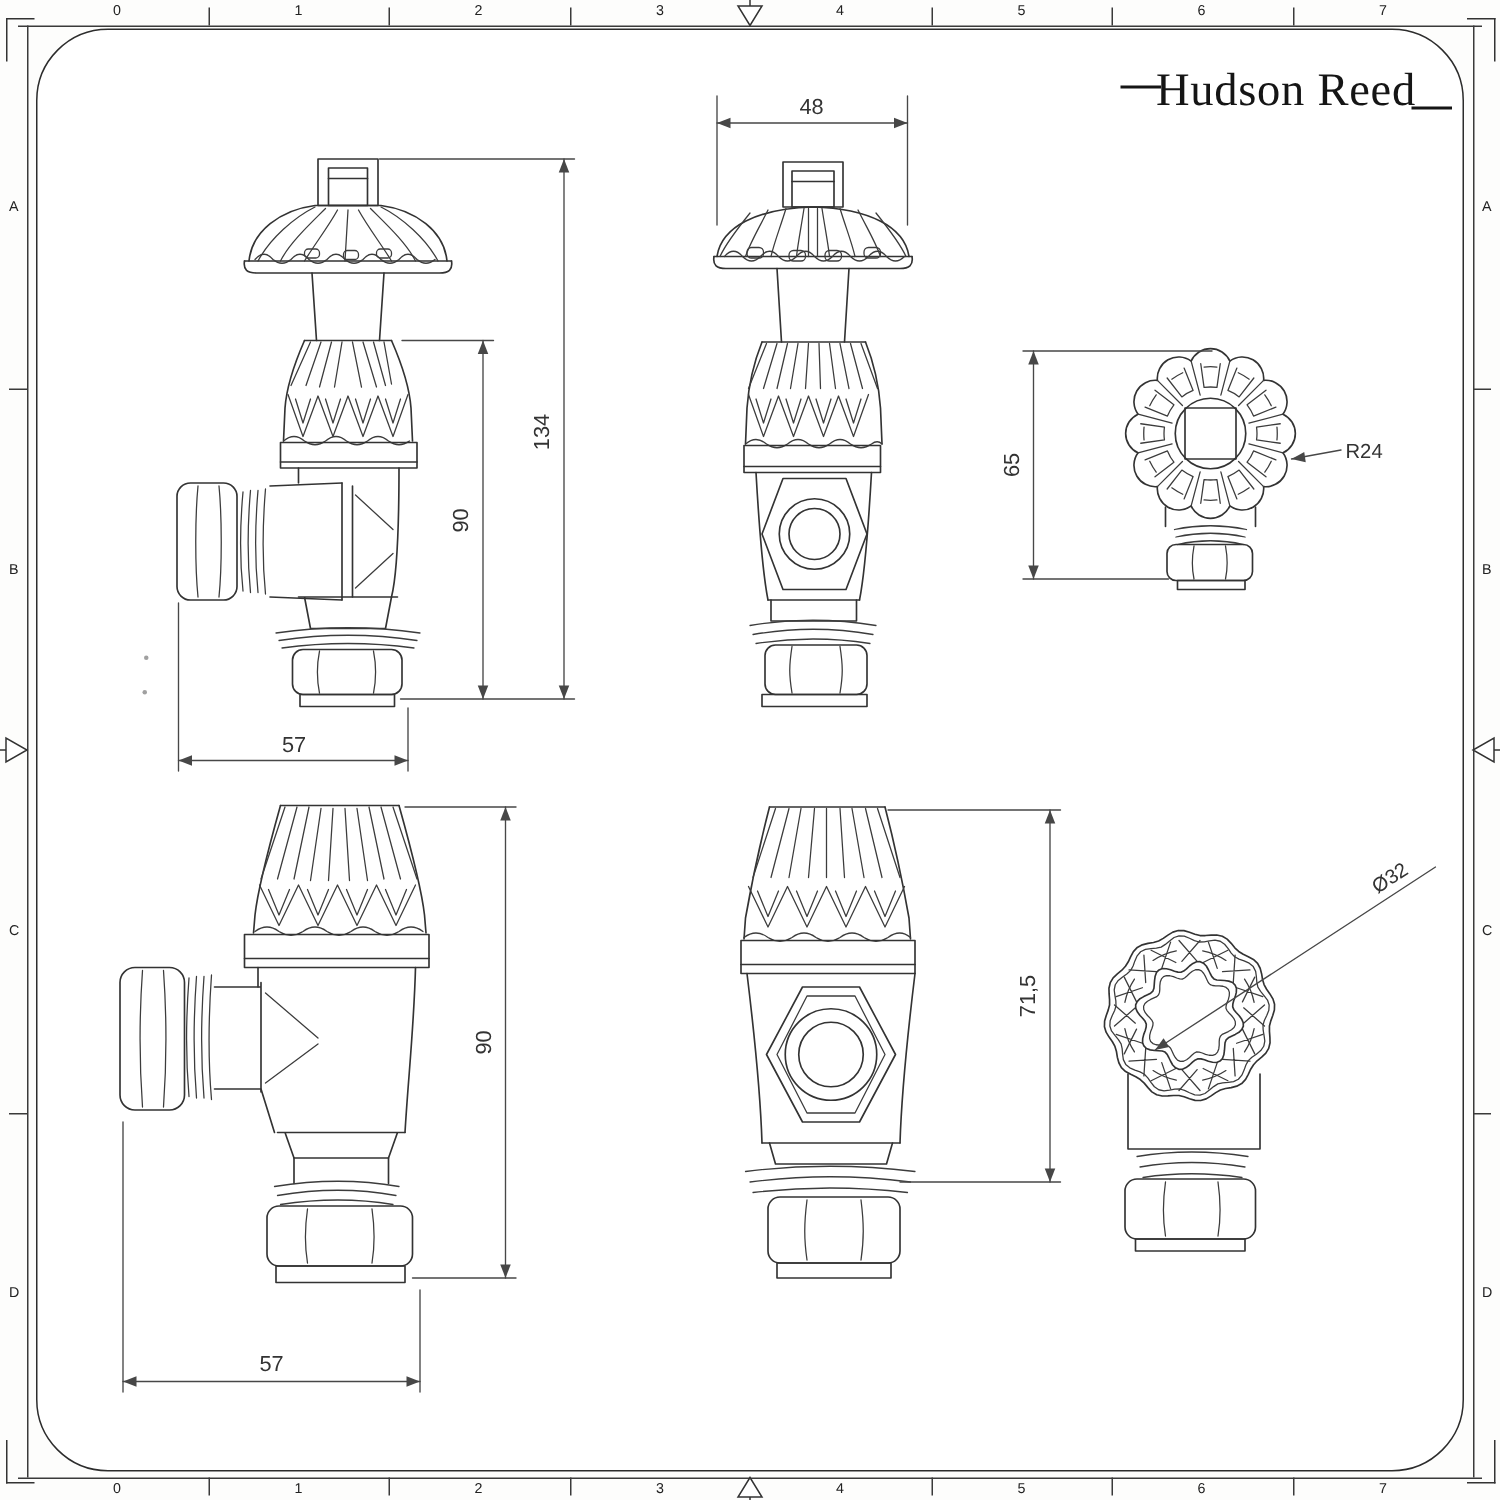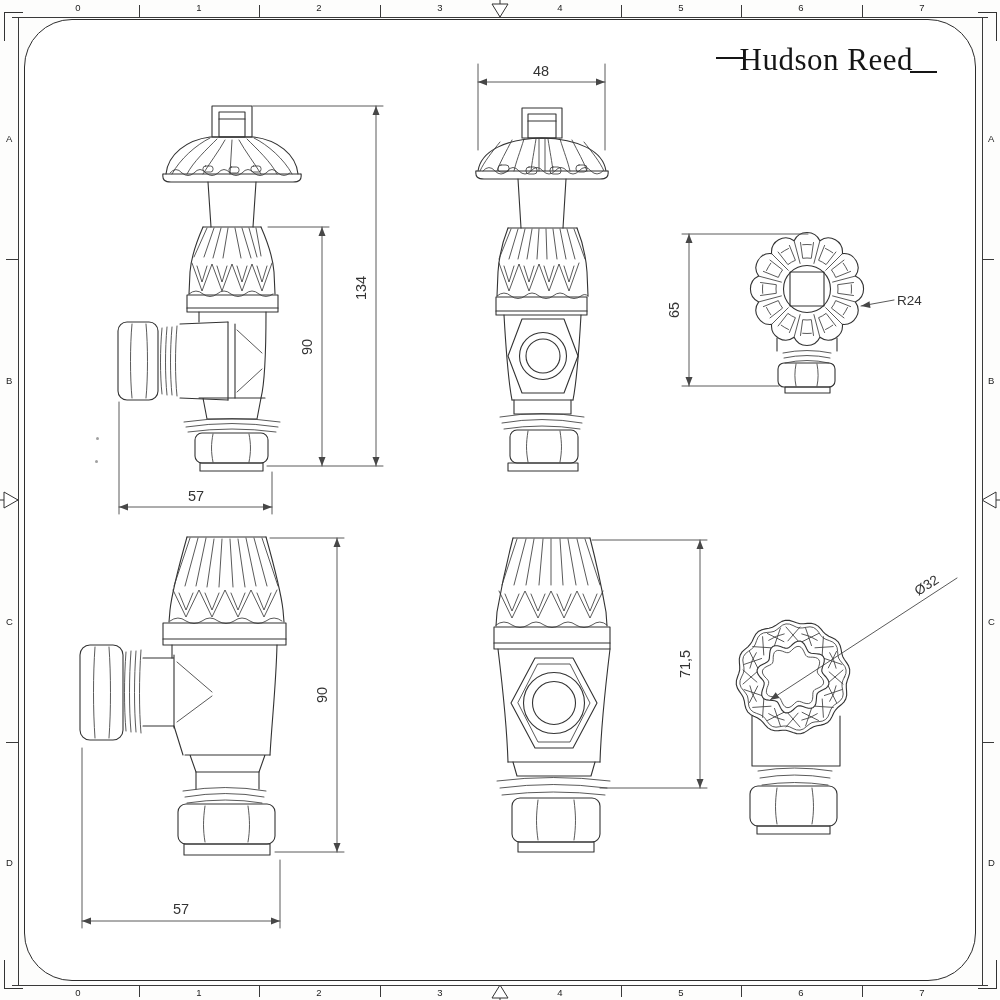--- a/index.html
+++ b/index.html
@@ -17,21 +17,21 @@
   .corner.bl{left:4px;top:960px;border-left:1.5px solid #333;border-bottom:1.5px solid #333;}
   .corner.br{left:978px;top:960px;border-right:1.5px solid #333;border-bottom:1.5px solid #333;}
   .tick-v{position:absolute;width:1px;height:12px;background:#3a3a3a;}
   .tick-h{position:absolute;width:12px;height:1px;background:#3a3a3a;}
   .col-label{position:absolute;font-size:9.5px;transform:translateX(-50%);color:#222;}
   .row-label{position:absolute;font-size:9.5px;transform:translateY(-50%);color:#222;}
   .sheet{position:absolute;left:24px;top:19px;right:24px;bottom:19px;
          border:1.4px solid #2c2c2c;border-radius:48px;background:#ffffff;}
   .center-arrow{position:absolute;}
   
-  .logo{position:absolute;top:42px;right:63px;display:flex;align-items:flex-end;
+  .logo{position:absolute;top:42px;right:32px;display:flex;align-items:flex-end;
         font-family:"Liberation Serif",serif;font-size:31px;color:#151515;letter-spacing:.5px;}
   .logo .stroke-l{width:27px;height:2px;background:#151515;align-self:center;transform:translateY(-2px);margin-right:-3px;}
   .logo .stroke-r{width:27px;height:2px;background:#151515;margin-bottom:5px;margin-left:-3px;}
   .speck{position:absolute;width:3px;height:3px;border-radius:50%;background:#777;opacity:.7;}
   
   svg.draw{position:absolute;left:0;top:0;}
   .geo{stroke:#333;fill:none;stroke-width:1.1;stroke-linecap:round;stroke-linejoin:round;}
   .geo-thin{stroke:#3c3c3c;fill:none;stroke-width:.85;stroke-linecap:round;stroke-linejoin:round;}
   .dim{stroke:#474747;fill:none;stroke-width:.9;stroke-linecap:round;}
   .dim-arrow{fill:#474747;stroke:none;}

